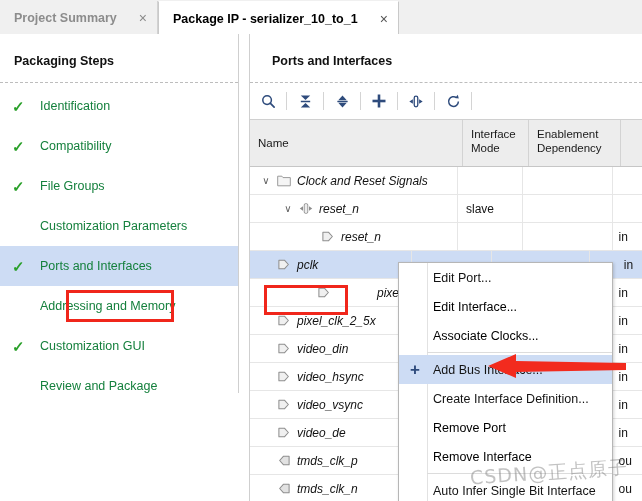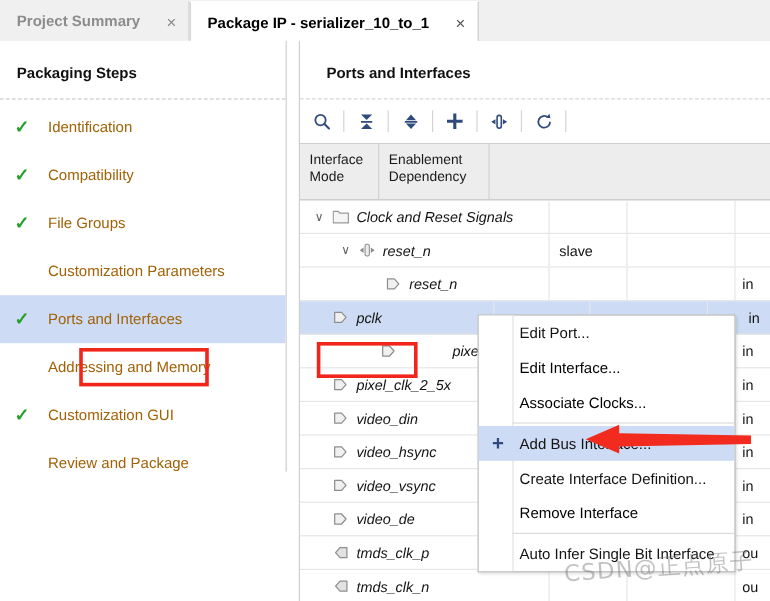--- a/index.html
+++ b/index.html
@@ -107,21 +107,21 @@
   .step .check {
     width: 22px;
     color: #2aa02a;
     font-size: 15px;
     font-weight: bold;
     flex: 0 0 22px;
     line-height: 1;
   }
   .step .step-label {
     font-size: 12.5px;
-    color: #a16207;
+    color: #15803d;
     padding-left: 6px;
   }
   .step.selected .step-label {
     position: relative;
     z-index: 2;
   }
   .hl-box {
     position: absolute;
     border: 3px solid #f0261b;
     box-sizing: border-box;
@@ -413,20 +413,21 @@
         <svg width="15" height="15" viewBox="0 0 16 16">
             <path d="M13.2 8a5.2 5.2 0 1 1-1.9-4" fill="none" stroke="#2e4b7c" stroke-width="1.6"></path>
             <polygon points="12.6,0.8 13.6,4.8 9.6,4.2" fill="#2e4b7c"></polygon>
           </svg>
       </div>
       <div class="tb-sep"></div>
     </div>
 
     <div class="table">
       <div class="thead">
+        <div class="th c0">Name</div>
         <div class="th c1">
           <div>Interface</div>
           <div>Mode</div>
         </div>
         <div class="th c2">
           <div>Enablement</div>
           <div>Dependency</div>
         </div>
       </div>
       <div id="rows-list">
@@ -644,20 +645,23 @@
         </div>
         <div class="ctx-sep"></div>
         <div class="ctx-item highlight">
           <span class="ctx-icon">+</span>
           <span>Add Bus Interface...</span>
         </div>
         <div class="ctx-item">
           <span>Create Interface Definition...</span>
         </div>
         <div class="ctx-item disabled">
+          <span>Remove Port</span>
+        </div>
+        <div class="ctx-item disabled">
           <span>Remove Interface</span>
         </div>
         <div class="ctx-sep"></div>
         <div class="ctx-item">
           <span>Auto Infer Single Bit Interface</span>
         </div>
       </div>
   </div>
 
   <div class="arrow">

